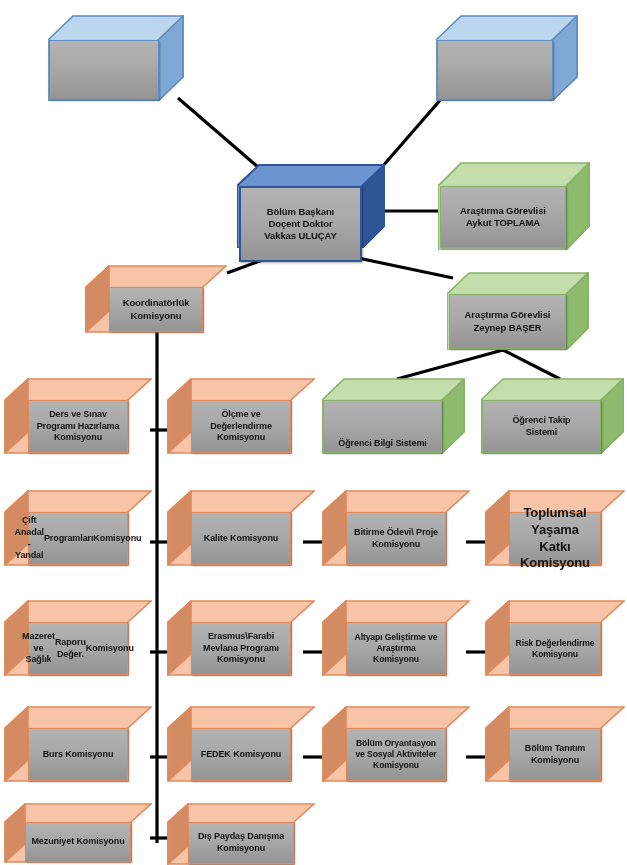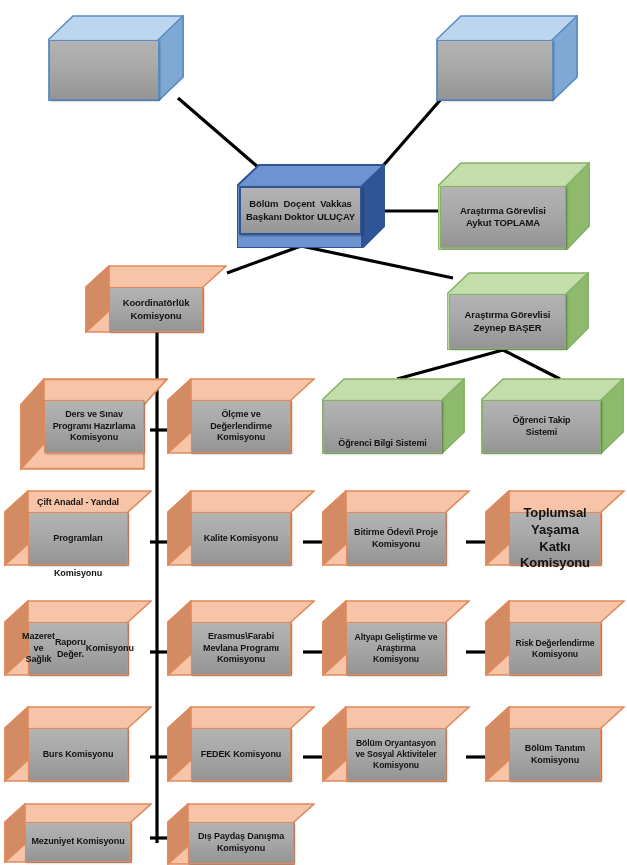--- a/index.html
+++ b/index.html
@@ -122,21 +122,21 @@
     <div class="front" style="left:1px; top:25px; width:116px; height:60px; font-size:9.5px;">
       <span class="lbl"></span>
     </div>
   </div>
 
   <div class="node pal-dblue" style="left:237px; top:164px; width:148px; height:84px;">
     <svg class="face-top" viewBox="0 0 148 84" preserveAspectRatio="none">
       <polygon points="0,22 22,1 147,1 147,62 125,84 0,84" fill="#6d93d0" stroke="#2f5597" stroke-width="2"></polygon>
       <polygon points="125,22 147,1 147,62 125,84" fill="#2f5597" stroke="#2f5597" stroke-width="2"></polygon>
     </svg>
-    <div class="front" style="left:2px; top:22px; width:123px; height:49px; font-size:9.5px; flex-direction:row;text-align:center;">
+    <div class="front" style="left:2px; top:22px; width:123px; height:76px; font-size:9.5px; flex-direction:column;text-align:center;">
       <span class="lbl">Bölüm Başkanı</span>
       <span class="lbl">Doçent Doktor</span>
       <span class="lbl">Vakkas ULUÇAY</span>
     </div>
   </div>
 
   <div class="node pal-green" style="left:438px; top:162px; width:152px; height:88px;">
     <svg class="face-top" viewBox="0 0 152 88" preserveAspectRatio="none">
       <polygon points="0,24 23,1 151,1 151,64 128,88 0,88" fill="#c3ddab" stroke="#85b266" stroke-width="1.6"></polygon>
       <polygon points="128,24 151,1 151,64 128,88" fill="#8dba6c" stroke="#85b266" stroke-width="1.6"></polygon>
@@ -162,21 +162,21 @@
     <svg class="face-top" viewBox="0 0 142 78" preserveAspectRatio="none">
       <polygon points="0,22 22,1 141,1 141,56 119,78 0,78" fill="#c3ddab" stroke="#85b266" stroke-width="1.6"></polygon>
       <polygon points="119,22 141,1 141,56 119,78" fill="#8dba6c" stroke="#85b266" stroke-width="1.6"></polygon>
     </svg>
     <div class="front" style="left:2px; top:22px; width:117px; height:55px; font-size:9.5px; flex-direction:column;">
       <span class="lbl">Araştırma Görevlisi</span>
       <span class="lbl">Zeynep BAŞER</span>
     </div>
   </div>
 
-  <div class="node pal-orange" style="left:20px; top:378px; width:148px; height:92px;">
+  <div class="node pal-orange" style="left:4px; top:378px; width:148px; height:76px;">
     <svg class="face-top" viewBox="0 0 148 76" preserveAspectRatio="none">
       <polygon points="1,22 24,1 147,1 124,22 124,75 1,75" fill="#f7c4a8" stroke="#e08a5c" stroke-width="1.6"></polygon>
       <polygon points="1,22 24,1 24,54 1,75" fill="#d38b63" stroke="#e08a5c" stroke-width="1.6"></polygon>
     </svg>
     <div class="front" style="left:24px; top:22px; width:100px; height:53px; font-size:9px; flex-direction:column;">
       <span class="lbl">Ders ve Sınav</span>
       <span class="lbl">Programı Hazırlama</span>
       <span class="lbl">Komisyonu</span>
     </div>
   </div>
@@ -212,21 +212,21 @@
       <span class="lbl">Öğrenci Takip</span>
       <span class="lbl">Sistemi</span>
     </div>
   </div>
 
   <div class="node pal-orange" style="left:4px; top:490px; width:148px; height:76px;">
     <svg class="face-top" viewBox="0 0 148 76" preserveAspectRatio="none">
       <polygon points="1,22 24,1 147,1 124,22 124,75 1,75" fill="#f7c4a8" stroke="#e08a5c" stroke-width="1.6"></polygon>
       <polygon points="1,22 24,1 24,54 1,75" fill="#d38b63" stroke="#e08a5c" stroke-width="1.6"></polygon>
     </svg>
-    <div class="front" style="left:24px; top:22px; width:100px; height:53px; font-size:9px; flex-direction:column;gap:24px;">
+    <div class="front" style="left:24px; top:22px; width:100px; height:53px; font-size:9px; ">
       <span class="lbl">Çift Anadal - Yandal</span>
       <span class="lbl">Programları</span>
       <span class="lbl">Komisyonu</span>
     </div>
   </div>
 
   <div class="node pal-orange" style="left:167px; top:490px; width:148px; height:76px;padding-left:24px;">
     <svg class="face-top" viewBox="0 0 148 76" preserveAspectRatio="none">
       <polygon points="1,22 24,1 147,1 124,22 124,75 1,75" fill="#f7c4a8" stroke="#e08a5c" stroke-width="1.6"></polygon>
       <polygon points="1,22 24,1 24,54 1,75" fill="#d38b63" stroke="#e08a5c" stroke-width="1.6"></polygon>

